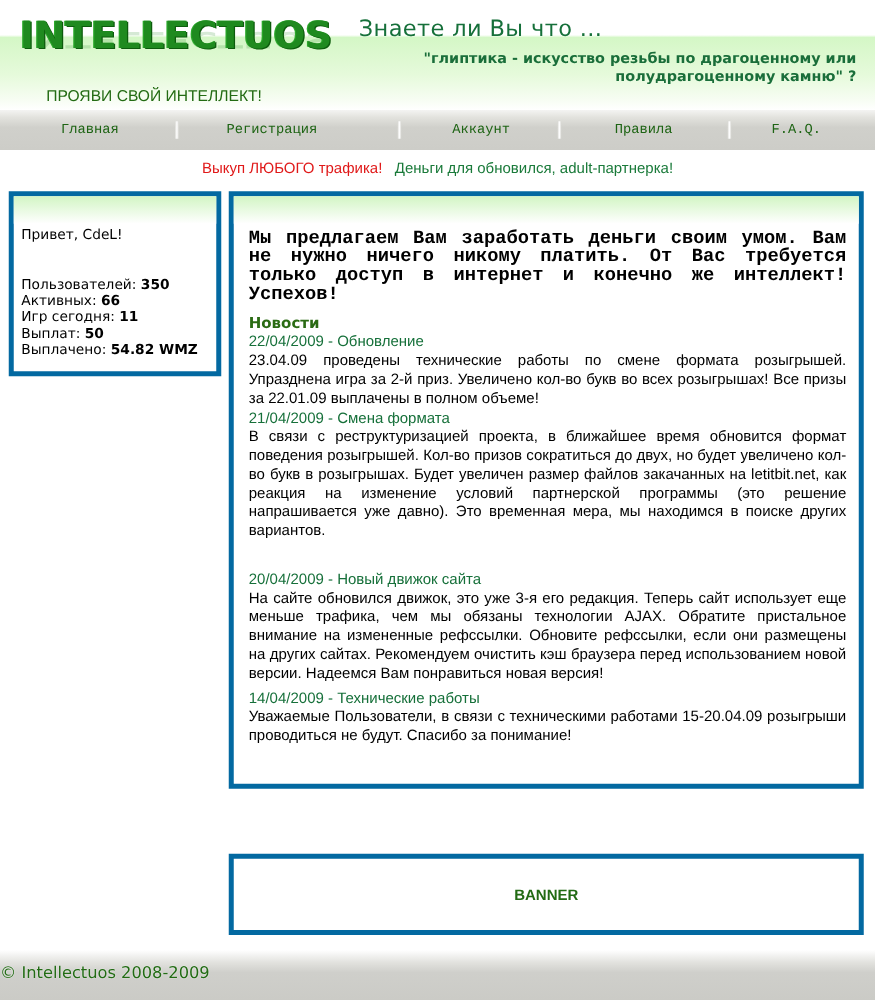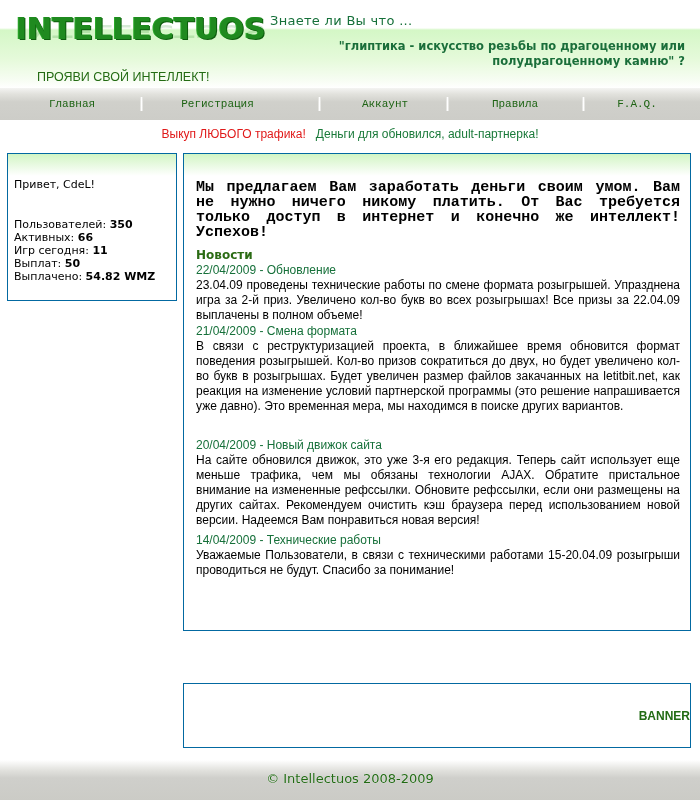--- a/index.html
+++ b/index.html
@@ -8,59 +8,59 @@
 
   
   .header { position: absolute; left: 0; top: 0; width: 700px; height: 88px;
     background: linear-gradient(to bottom, #ffffff 0px, #ffffff 28px, #d4f7c6 30px, #e6fadb 60px, #f7fdf3 80px, #ffffff 88px); }
   .logo { position: absolute; left: 16px; top: 11px; font-family: "DejaVu Sans", sans-serif; font-weight: bold;
     font-size: 30px; letter-spacing: 0px; color: #1f8a1f;
     text-shadow: 1px 1px 0 #0d5c0d, -1px 0 0 #2aa82a; }
   .logo-reflection { position: absolute; left: 16px; top: 42px; font-family: "DejaVu Sans", sans-serif; font-weight: bold;
     font-size: 30px; color: #1f8a1f; opacity: 0.18; transform: scaleY(-0.6); transform-origin: top; }
   .slogan { position: absolute; left: 37px; top: 70px; font-family: "Liberation Sans", sans-serif; font-size: 12.5px; color: #236b13; }
-  .didyouknow { position: absolute; left: 270px; top: 13px; font-size: 13px; color: #16703a; letter-spacing: 0.3px; }
+  .didyouknow { position: absolute; left: 287px; top: 13px; font-size: 18px; color: #16703a; letter-spacing: 0.3px; }
   .fact { position: absolute; right: 15px; top: 39px; width: 420px; text-align: right; font-size: 11.5px; font-weight: bold; color: #1a6e3a; line-height: 15px; }
 
   
   .nav { position: absolute; left: 0; top: 88px; width: 700px; height: 32px;
     background: linear-gradient(to bottom, #f4f4f2 0px, #e2e2dd 6px, #d0d0cb 14px, #cdcdc8 32px); }
   .nav-item { position: absolute; top: 0; height: 32px; line-height: 32px; font-family: Liberation Mono, monospace;
     font-size: 11px; color: #1e6414; text-align: center; cursor: pointer; }
   .nav-sep { position: absolute; top: 9px; width: 3px; height: 14px; background: linear-gradient(to right, #d9d9d4, #ffffff, #d9d9d4); }
 
   
   .ads { position: absolute; top: 127px; left: 0; width: 700px; text-align: center; font-family: "Liberation Sans", sans-serif; font-size: 12px; }
   .ad-red { color: #e01919; font-weight: normal; cursor: pointer; }
   .ad-green { color: #1a7a3a; margin-left: 10px; cursor: pointer; }
 
   
-  .box { position: absolute; border: 1px solid #0369a1; background: #fff; }
+  .box { position: absolute; border: 4px solid #0369a1; background: #fff; }
   .box-top { height: 22px; background: linear-gradient(to bottom, #d2f5c4, #ffffff); }
 
   .sidebar { left: 7px; top: 153px; width: 170px; height: 148px; }
   .side-text { padding: 2px 0 0 6px; font-size: 11px; line-height: 13px; color: #000; }
   .side-text b { font-weight: bold; }
   .greeting { margin-bottom: 27px; }
 
   .main { left: 183px; top: 153px; width: 508px; height: 478px; }
   .main-inner { padding: 4px 10px 0 12px; }
   .intro { font-size: 15px; font-weight: bold; line-height: 15px; text-align: justify; color: #000; font-family: Liberation Mono, monospace; }
   .news-head { margin-top: 8px; font-size: 12px; font-weight: bold; color: #2b6b14; }
   .news-title { font-family: "Liberation Sans", sans-serif; font-size: 12px; color: #16703a; line-height: 15px; cursor: pointer; }
   .news-body { font-family: "Liberation Sans", sans-serif; font-size: 12px; line-height: 15px; text-align: justify; color: #000; }
   .news-item { margin-top: 1px; }
   .news-item.gap { margin-top: 24px; }
 
-  .banner { left: 183px; top: 683px; width: 508px; height: 65px; display: flex; align-items: center; justify-content: flex-end; }
+  .banner { left: 183px; top: 683px; width: 508px; height: 65px; display: flex; align-items: center; justify-content: center; }
   .banner-text { font-family: "Liberation Sans", sans-serif; font-weight: bold; font-size: 12px; color: #226b14; }
 
   .footer { position: absolute; left: 0; top: 760px; width: 700px; height: 40px;
     background: linear-gradient(to bottom, #ffffff 0px, #e2e2de 10px, #cfcfcb 18px, #cbcbc6 40px); }
-  .footer-text { position: absolute; left: 0; top: 11px; width: 700px; text-align: center; font-size: 13px; color: #226b14; text-shadow: 0 0 1px #fff; }
+  .footer-text { position: absolute; left: 0; top: 11px; width: 700px; text-align: left; font-size: 13px; color: #226b14; text-shadow: 0 0 1px #fff; }
 </style>
 </head>
 <body>
 
 <div class="header">
   <div class="logo-reflection">INTELLECTUOS</div>
   <div class="logo">INTELLECTUOS</div>
   <div class="slogan">ПРОЯВИ СВОЙ ИНТЕЛЛЕКТ!</div>
   <div class="didyouknow">Знаете ли Вы что ...</div>
   <div class="fact">"глиптика - искусство резьбы по драгоценному или полудрагоценному камню" ?</div>
@@ -94,21 +94,21 @@
   </div>
 </div>
 
 <div class="box main">
   <div class="box-top"></div>
   <div class="main-inner">
     <div class="intro">Мы предлагаем Вам заработать деньги своим умом. Вам не нужно ничего никому платить. От Вас требуется только доступ в интернет и конечно же интеллект! Успехов!</div>
     <div class="news-head">Новости</div>
     <div class="news-item">
       <div class="news-title">22/04/2009 - Обновление</div>
-      <div class="news-body">23.04.09 проведены технические работы по смене формата розыгрышей. Упразднена игра за 2-й приз. Увеличено кол-во букв во всех розыгрышах! Все призы за 22.04.09 выплачены в полном объеме!</div>
+      <div class="news-body">23.04.09 проведены технические работы по смене формата розыгрышей. Упразднена игра за 2-й приз. Увеличено кол-во букв во всех розыгрышах! Все призы за 22.01.09 выплачены в полном объеме!</div>
     </div>
     <div class="news-item">
       <div class="news-title">21/04/2009 - Смена формата</div>
       <div class="news-body">В связи с реструктуризацией проекта, в ближайшее время обновится формат поведения розыгрышей. Кол-во призов сократиться до двух, но будет увеличено кол-во букв в розыгрышах. Будет увеличен размер файлов закачанных на letitbit.net, как реакция на изменение условий партнерской программы (это решение напрашивается уже давно). Это временная мера, мы находимся в поиске других вариантов.</div>
     </div>
     <div class="news-item gap">
       <div class="news-title">20/04/2009 - Новый движок сайта</div>
       <div class="news-body">На сайте обновился движок, это уже 3-я его редакция. Теперь сайт использует еще меньше трафика, чем мы обязаны технологии AJAX. Обратите пристальное внимание на измененные рефссылки. Обновите рефссылки, если они размещены на других сайтах. Рекомендуем очистить кэш браузера перед использованием новой версии. Надеемся Вам понравиться новая версия!</div>
     </div>
     <div class="news-item" style="margin-top:5px;">

